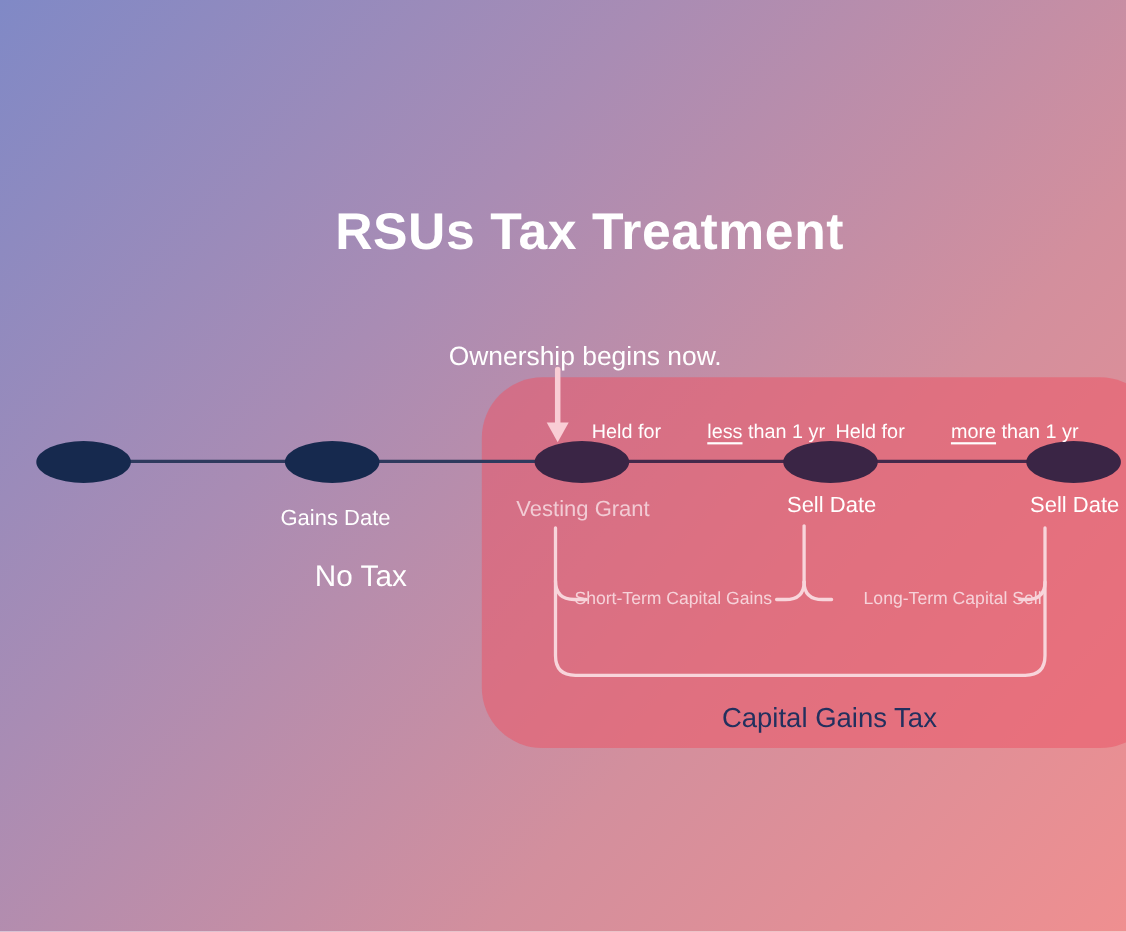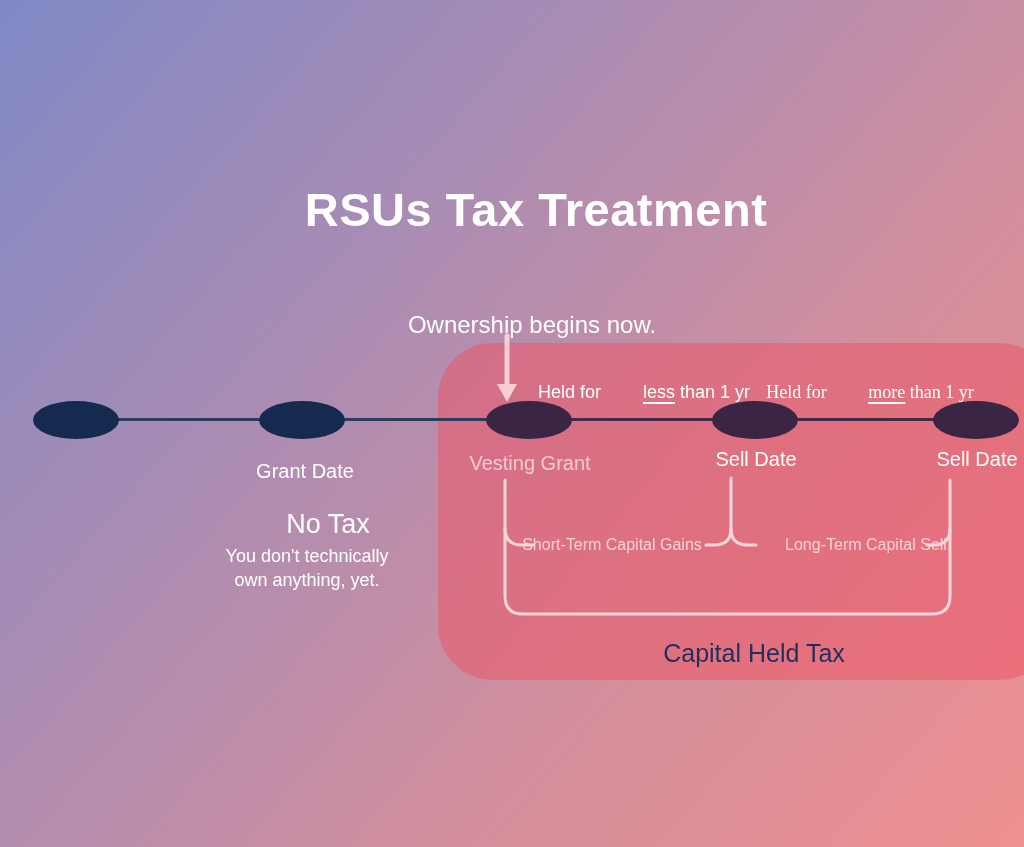--- a/index.html
+++ b/index.html
@@ -47,21 +47,21 @@
   
   .ownership { top: 311px; left: 508px; color: #ffffff; font-size: 24px; }
   .held { top: 382px; color: #ffffff; font-size: 18px; }
   .held .uword {
     text-decoration: underline;
     text-underline-offset: 4px;
     text-decoration-thickness: 2px;
     margin-left: 37px;
   }
   .held.less { left: 620px; }
-  .held.more { left: 846px; font-family: Liberation Serif, serif; }
+  .held.more { left: 846px; }
 
   .date-label { color: #ffffff; font-size: 20px; }
   .grant   { top: 460px; left: 281px; }
   .vesting { top: 452px; left: 506px; color: #f2cbd4; }
   .sell1   { top: 448px; left: 732px; }
   .sell2   { top: 448px; left: 953px; }
 
   .no-tax-heading { top: 509px; left: 280px; color: #ffffff; font-size: 27px; margin-left: 24px; }
   .no-tax-sub {
     top: 544px; left: 283px;
@@ -113,28 +113,24 @@
 
   <div class="abs ownership centered">Ownership begins now.</div>
 
   <div class="abs held less centered">
     <span>Held for </span><span class="uword">less</span><span> than 1 yr</span>
   </div>
   <div class="abs held more centered">
     <span>Held for </span><span class="uword">more</span><span> than 1 yr</span>
   </div>
 
-  <div class="abs date-label grant centered">Grant Date</div>
+  <div class="abs date-label grant centered">Gains Date</div>
   <div class="abs date-label vesting centered">Vesting Grant</div>
   <div class="abs date-label sell1 centered">Sell Date</div>
   <div class="abs date-label sell2 centered">Sell Date</div>
 
   <div class="abs no-tax-heading centered">No Tax</div>
-  <div class="abs no-tax-sub centered">
-    <div>You don't technically</div>
-    <div>own anything, yet.</div>
-  </div>
 
   <div class="abs gains-label short centered">Short-Term Capital Gains</div>
   <div class="abs gains-label long centered">Long-Term Capital Sell</div>
-  <div class="abs cgt-label centered">Capital Held Tax</div>
+  <div class="abs cgt-label centered">Capital Gains Tax</div>
 
 </div>
 
 </body></html>

